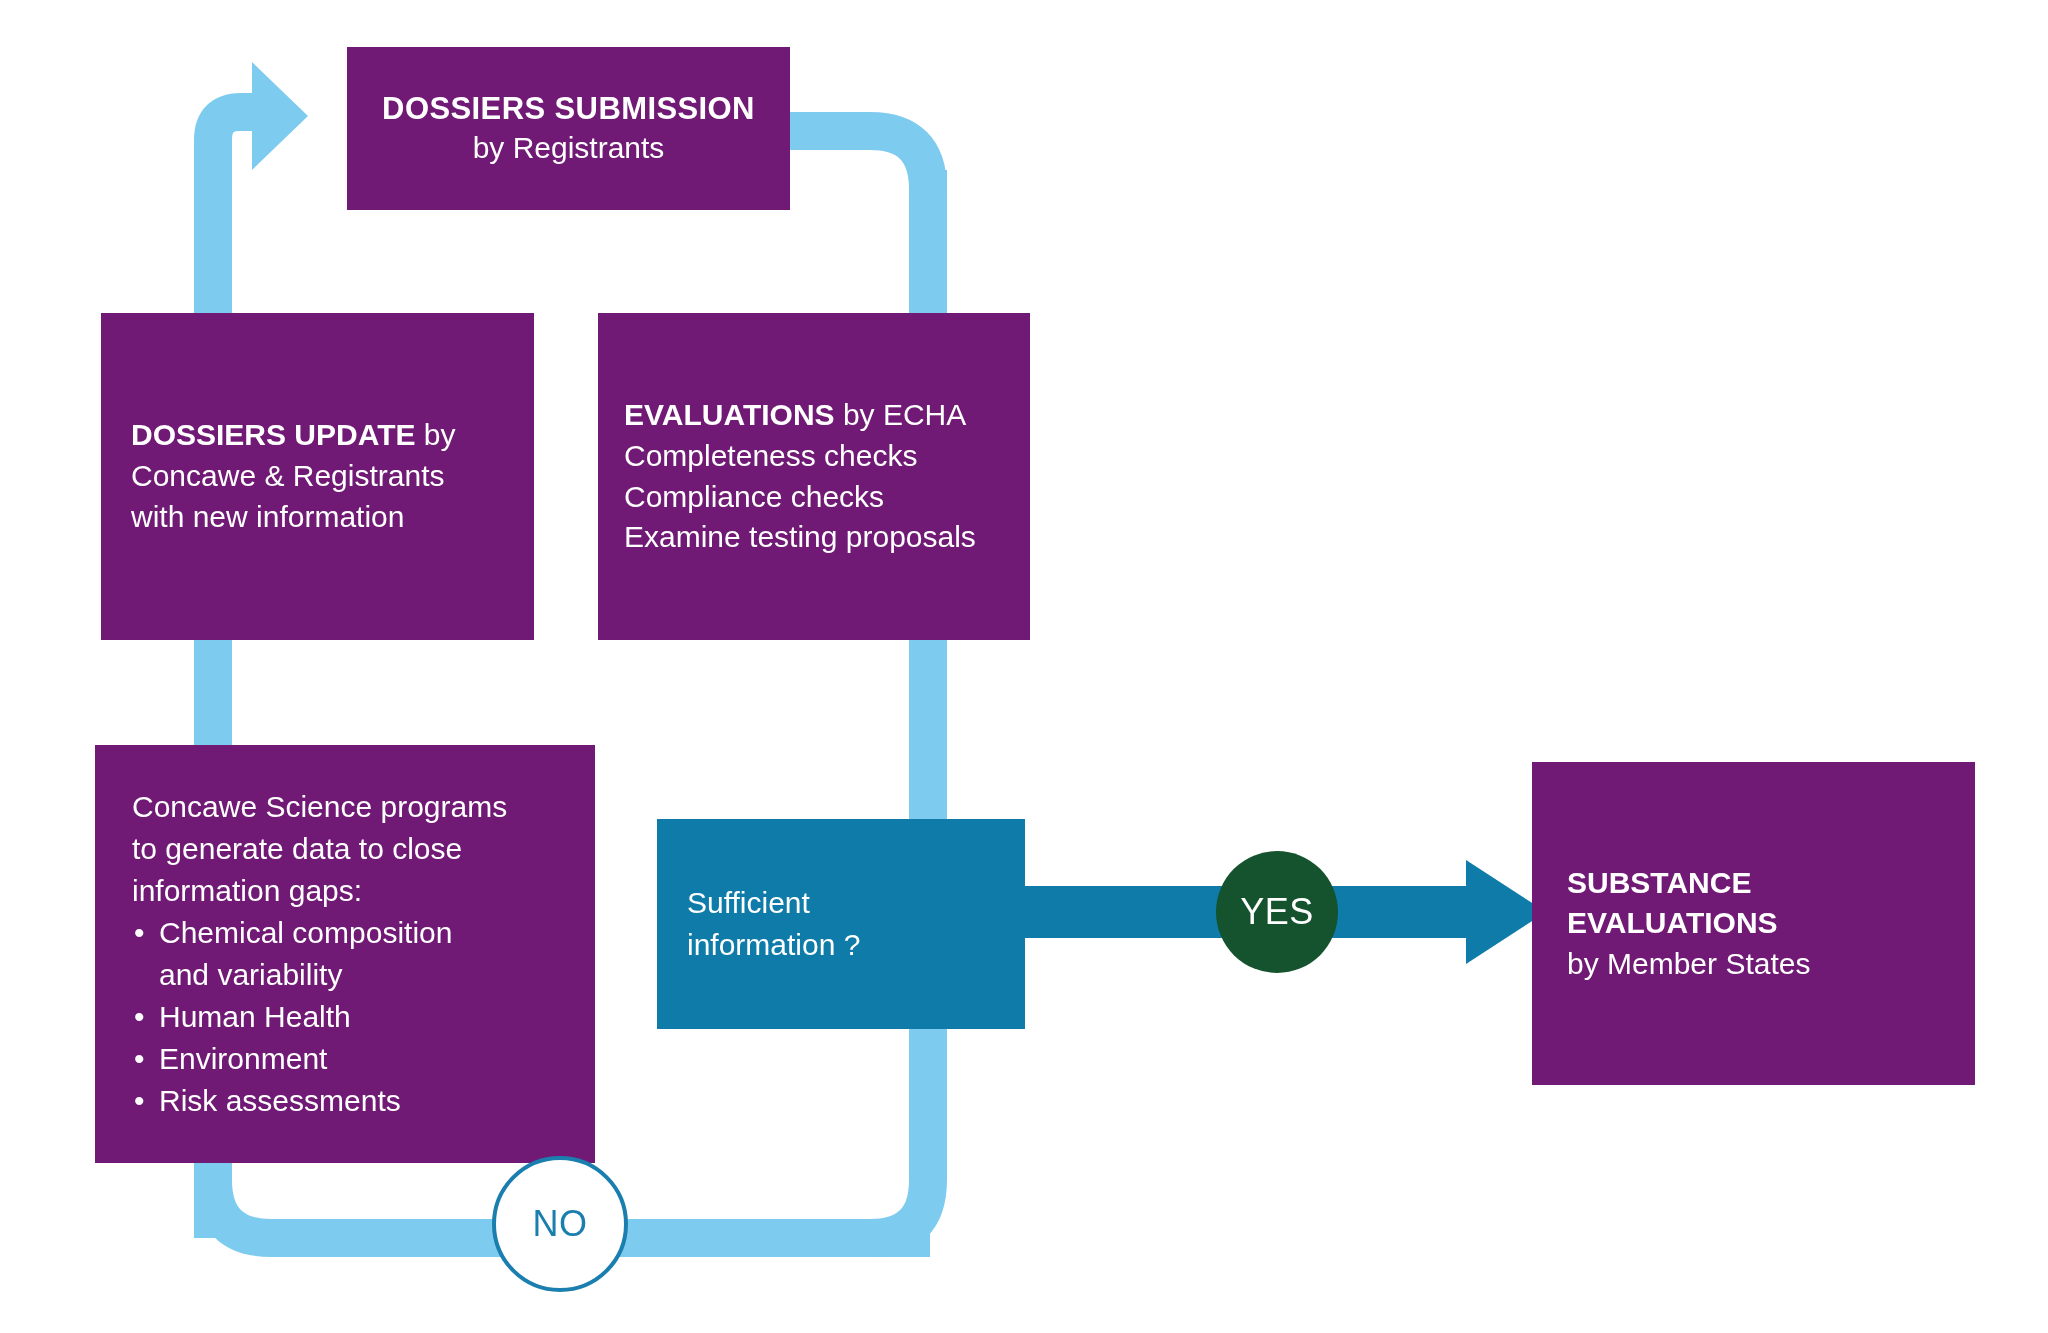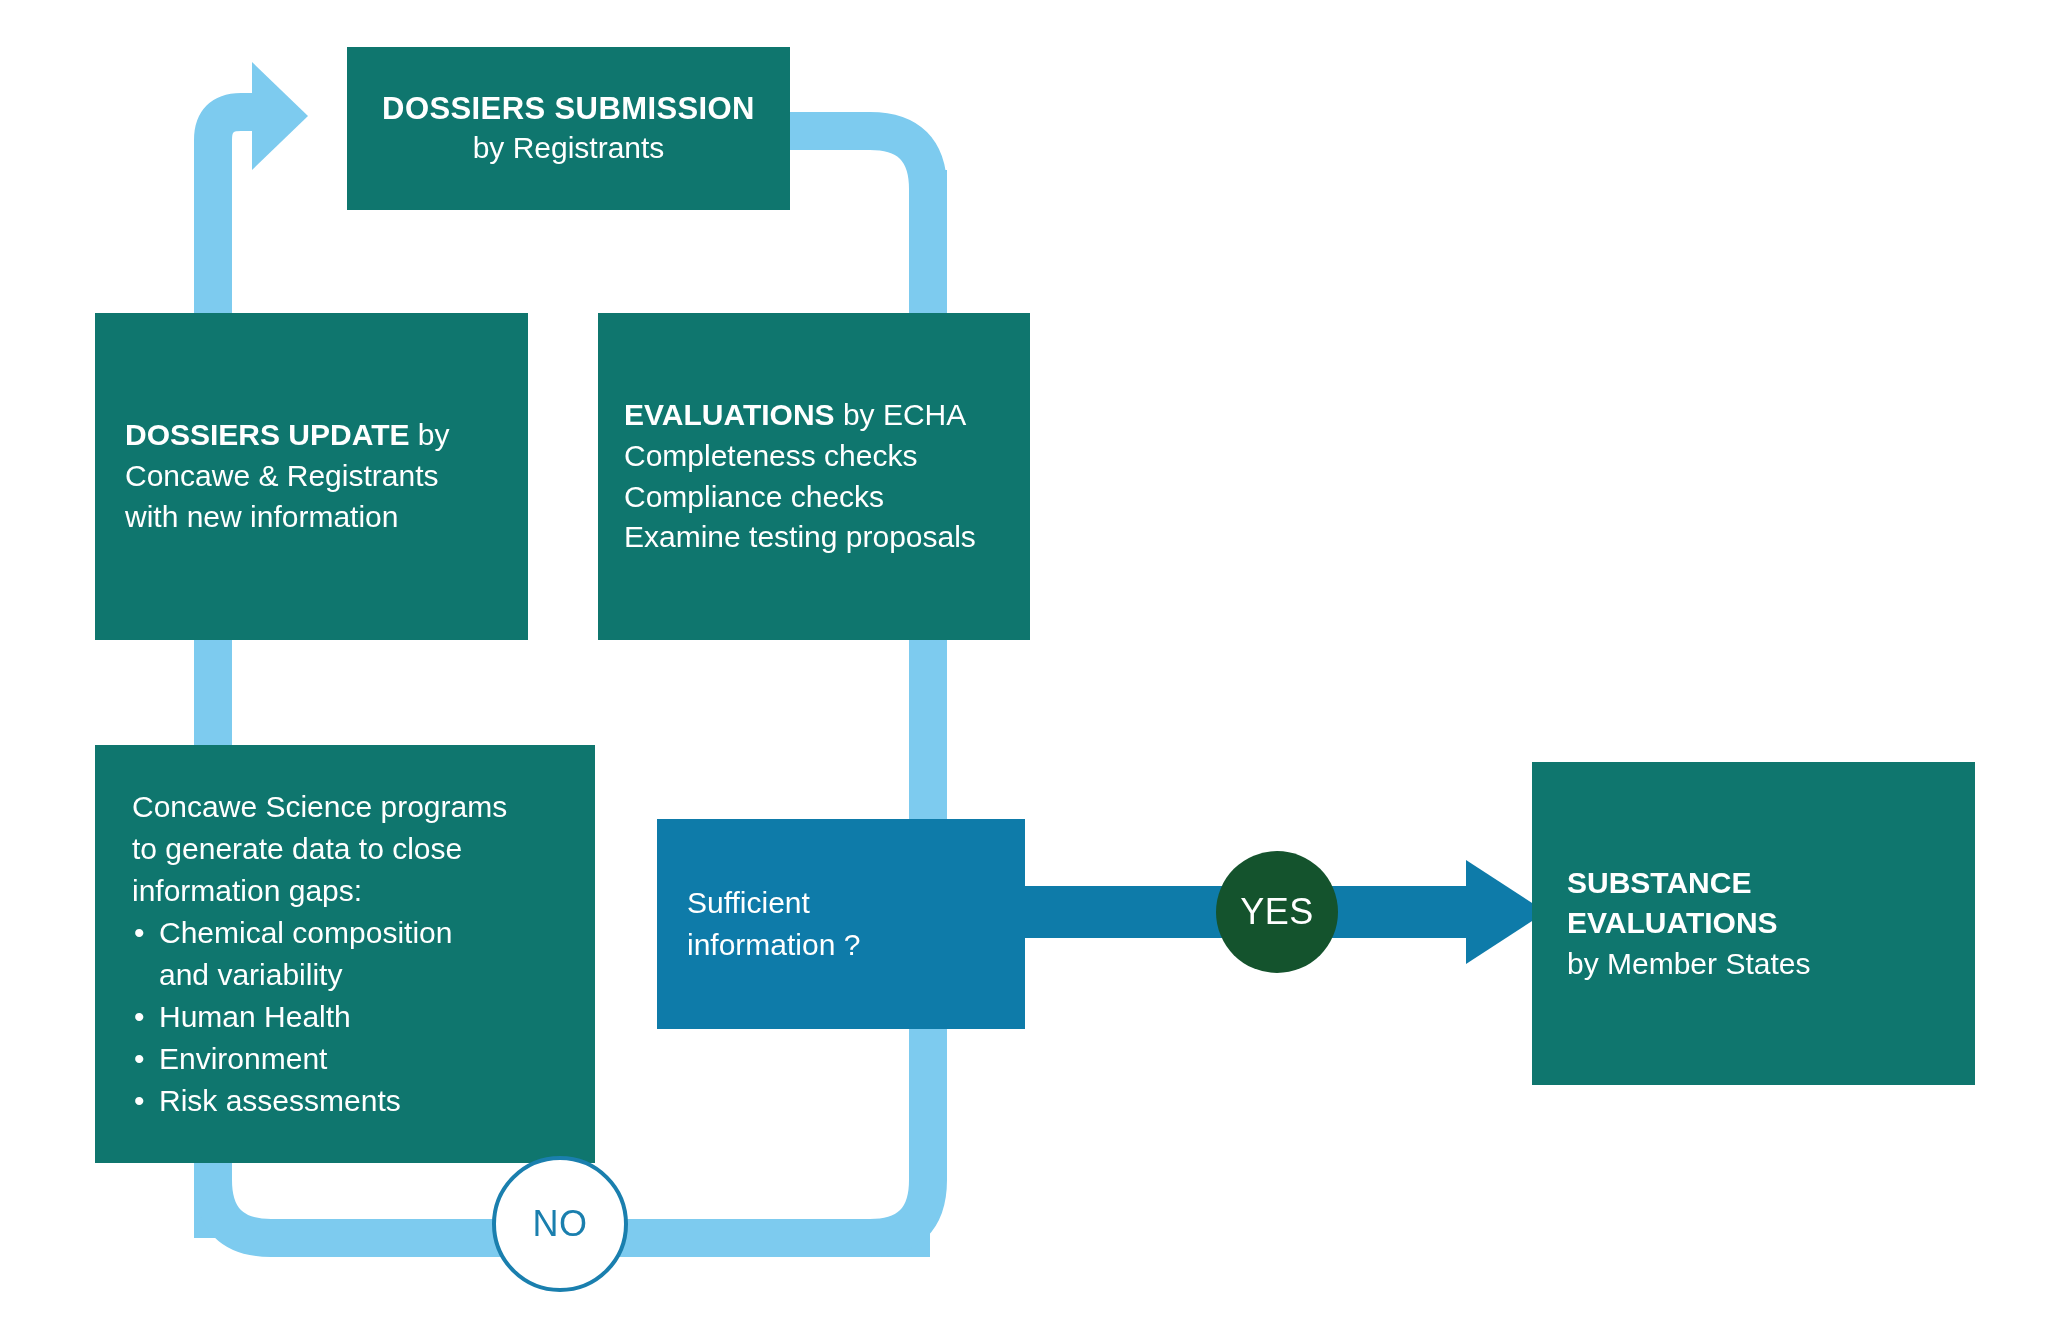--- a/index.html
+++ b/index.html
@@ -16,37 +16,37 @@
 
   
   .box{
     position:absolute;
     box-sizing:border-box;
     color:#ffffff;
     display:flex;
     flex-direction:column;
     justify-content:center;
   }
-  .box.orange{background:#0f766e;}
+  .box.orange{background:#701a75;}
   .box.blue{background:#0e7ba9;}
 
   .ttl{font-weight:bold;}
   .ln{display:block;}
 
   
   #box-submission{
     left:347px;top:47px;width:443px;height:163px;
     align-items:center;text-align:center;
     font-size:30px;line-height:1.28;
   }
   #box-submission .ttl{font-size:31px;letter-spacing:.4px;}
 
   
   #box-update{
-    left:95px;top:313px;width:433px;height:327px;
+    left:101px;top:313px;width:433px;height:327px;
     padding:0 30px;
     font-size:30px;line-height:1.36;
   }
   #box-update .ttl{font-weight:bold;}
 
   
   #box-evaluations{
     left:598px;top:313px;width:432px;height:327px;
     padding:0 26px;
     font-size:30px;line-height:1.36;

